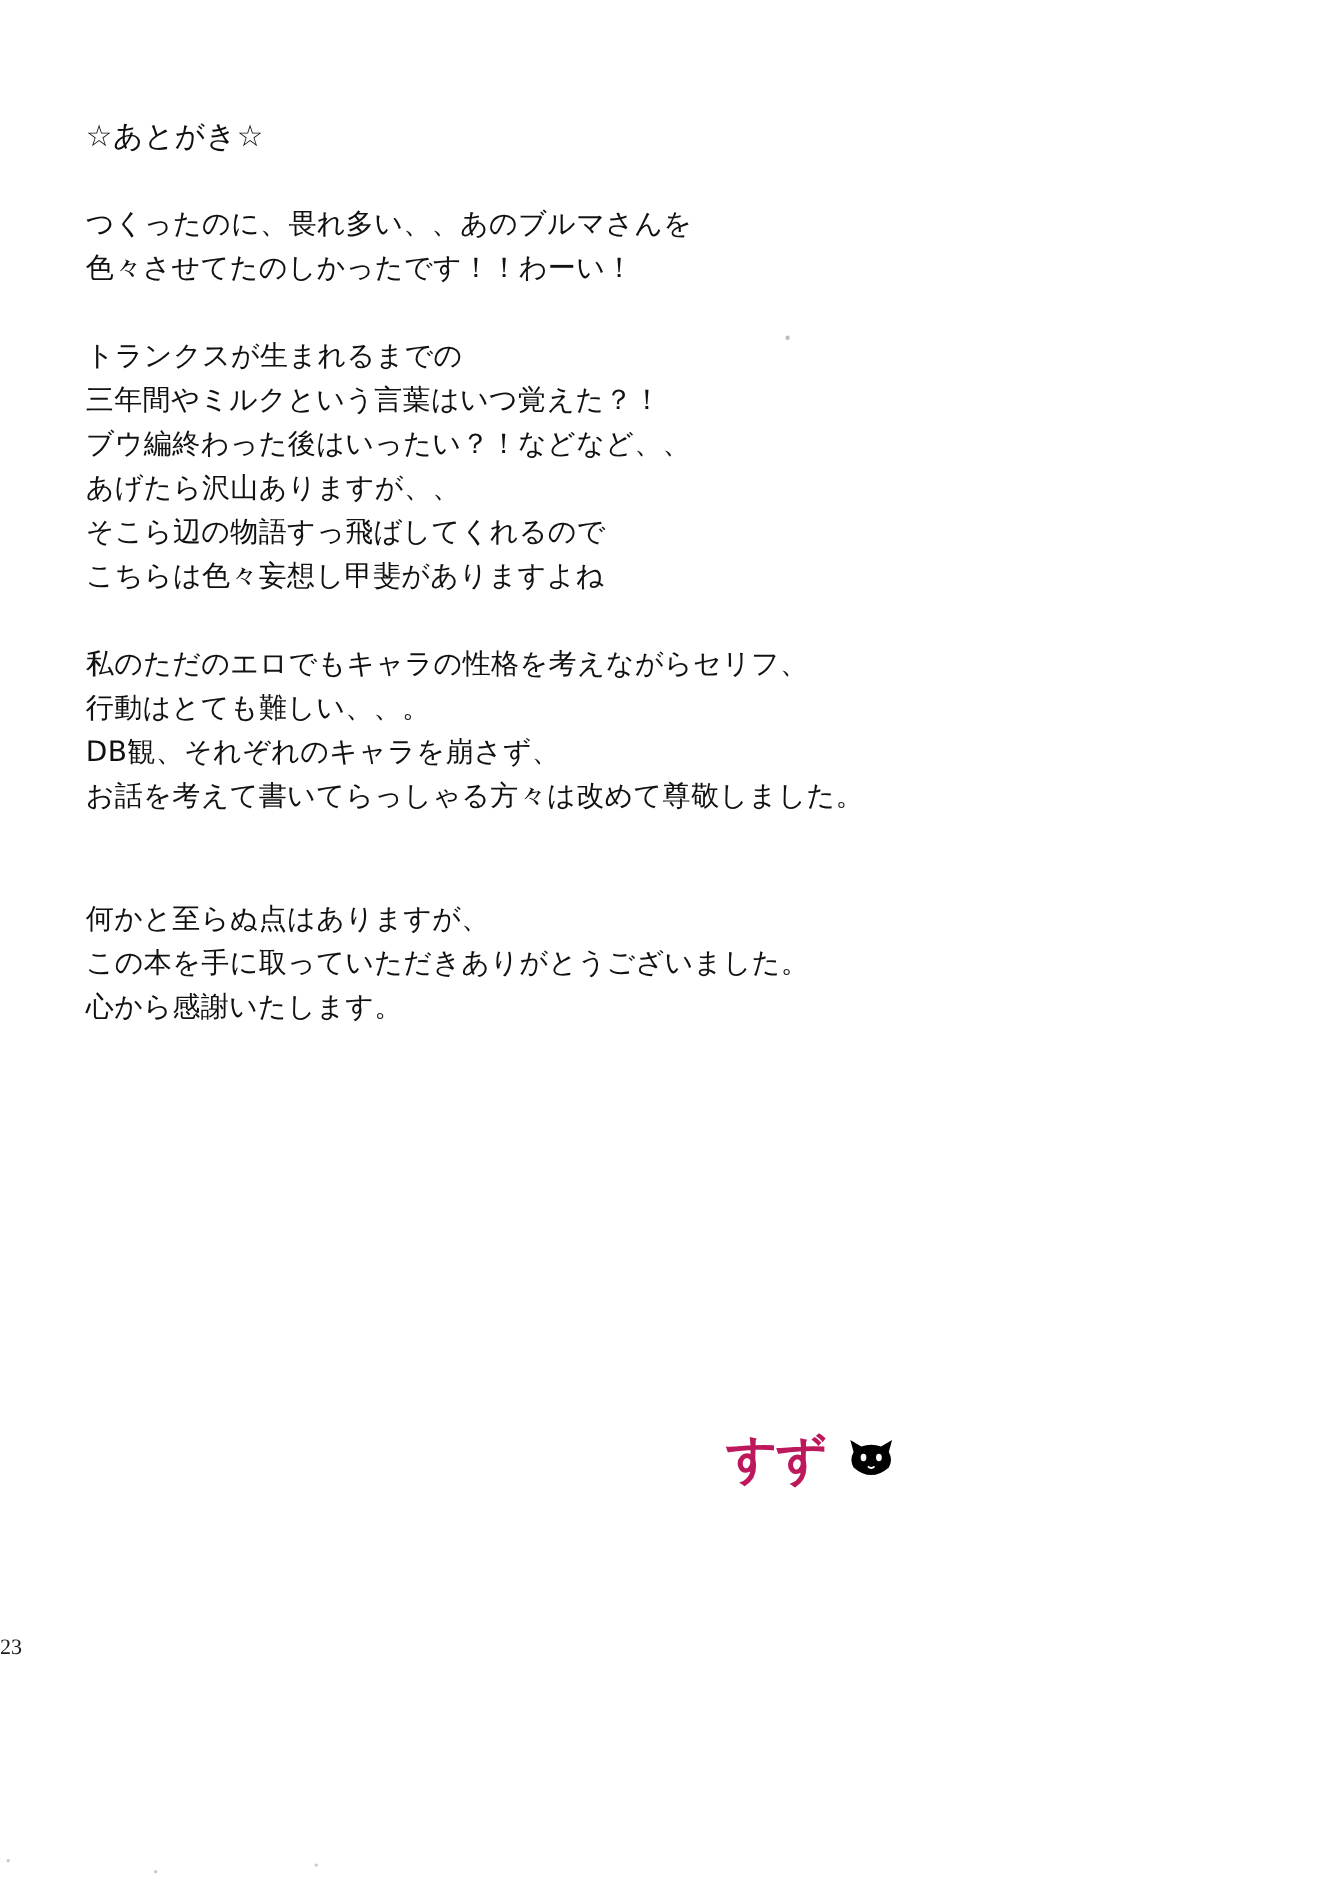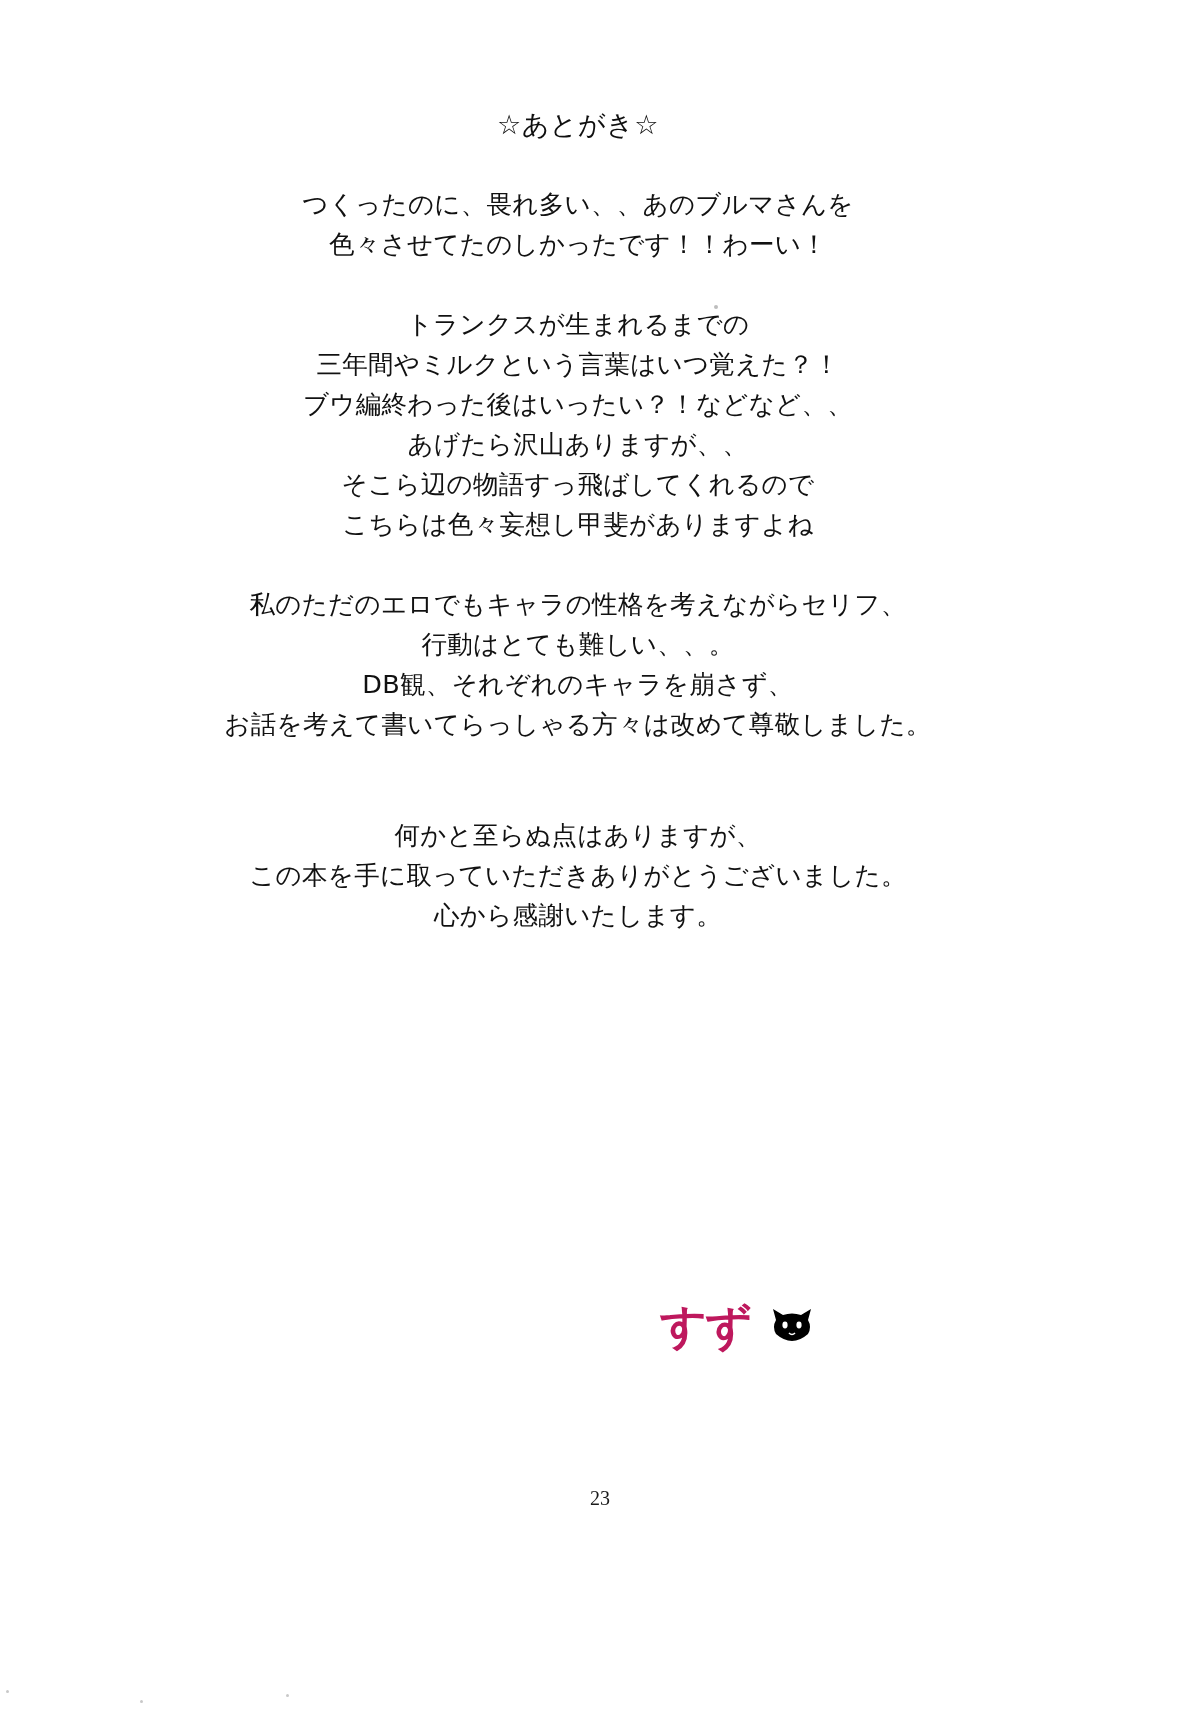--- a/index.html
+++ b/index.html
@@ -14,21 +14,20 @@
     background: #ffffff;
     overflow: hidden;
     font-family: "DejaVu Sans", "Liberation Sans", sans-serif;
     color: #111111;
   }
   .content {
     position: absolute;
     left: 78px;
     top: 104px;
     width: 1000px;
-    text-align: center;
   }
   .heading {
     font-size: 27px;
     line-height: 42px;
     letter-spacing: 0.5px;
     color: #0f0f0f;
     margin: 0 0 38px 0;
     white-space: pre;
   }
   .para {
@@ -37,21 +36,20 @@
     letter-spacing: 0.3px;
     color: #111111;
     margin: 0 0 40px 0;
     white-space: pre-line;
   }
   .para.gap-large {
     margin-bottom: 72px;
   }
   .para.tight {
     margin-bottom: 40px;
-    font-family: Liberation Serif, serif;
   }
   .signature {
     position: absolute;
     left: 660px;
     top: 1300px;
     width: 190px;
     height: 70px;
   }
   .sig-text {
     font-size: 46px;
@@ -67,21 +65,20 @@
     left: 112px;
     top: 8px;
     width: 40px;
     height: 34px;
   }
   .page-number {
     position: absolute;
     left: 0;
     top: 1487px;
     width: 1200px;
-    text-align: center;
     font-size: 20px;
     font-family: "Liberation Serif", serif;
     color: #1a1a1a;
   }
   .speck {
     position: absolute;
     width: 3px;
     height: 3px;
     background: #c8c8c8;
     border-radius: 50%;

